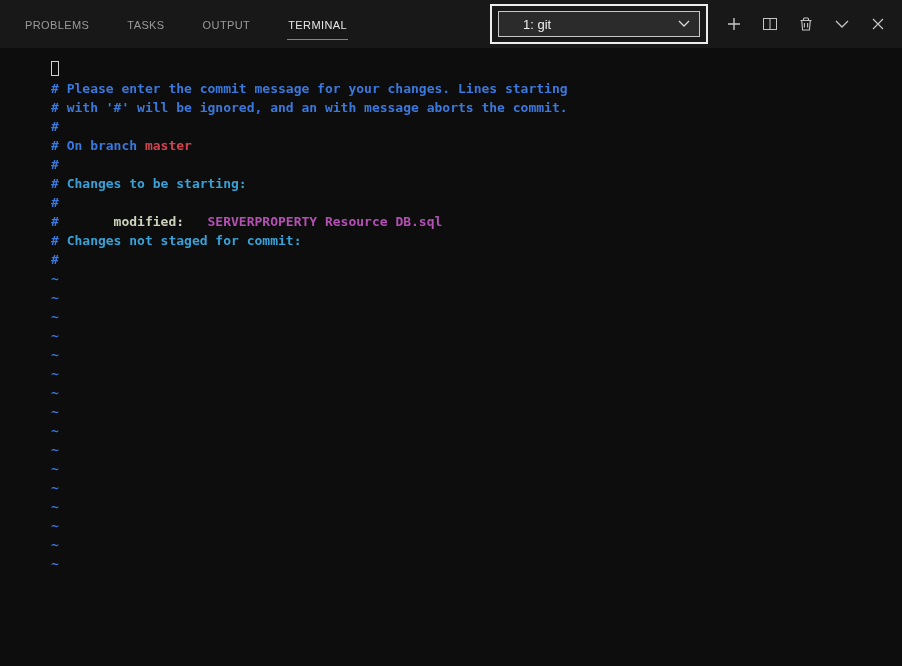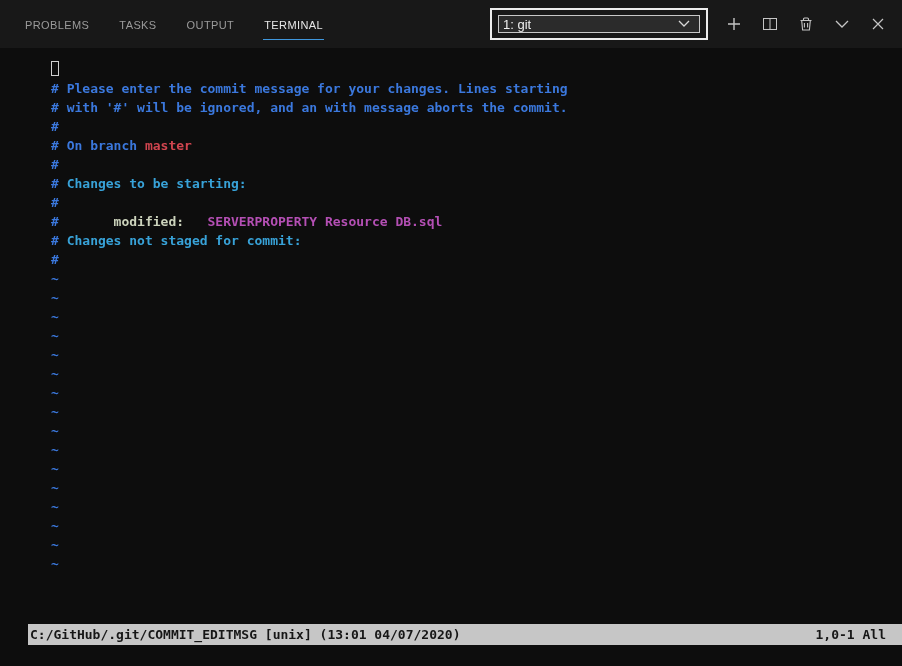--- a/index.html
+++ b/index.html
@@ -7,34 +7,34 @@
   body { font-family:"Liberation Sans", sans-serif; }
 
   .app { width:902px; height:666px; display:flex; flex-direction:column; background:#0d0d0d; }
 
   
   .panel-header {
     height:48px; flex:0 0 auto; background:#181818;
     display:flex; align-items:center; justify-content:space-between;
     padding:0 10px 0 24px;
   }
-  .tabs { display:flex; gap:28px; align-items:center; height:100%; }
+  .tabs { display:flex; gap:36px; align-items:center; height:100%; }
   .tab {
     font-size:11px; letter-spacing:.4px; color:#9b9b9b; cursor:pointer;
     padding:9px 1px 7px; border-bottom:1px solid transparent; line-height:14px;
   }
   .tab.active { color:#e7e7e7; }
 
   .header-right { display:flex; align-items:center; gap:12px; }
 
   .select-ring { border:2px solid #ececec; background:#181818; padding:5px 6px; }
   .select {
-    width:202px; height:18px; background:#2b2b2b; border:1px solid #c8c8c8;
+    width:202px; height:26px; background:#2b2b2b; border:1px solid #c8c8c8;
     display:flex; align-items:center; justify-content:space-between;
-    padding:0 9px 0 4px; color:#efefef; font-size:13px; cursor:pointer;
+    padding:0 9px 0 24px; color:#efefef; font-size:13px; cursor:pointer;
   }
   .select .chev { display:flex; align-items:center; color:#d8d8d8; }
 
   .actions { display:flex; align-items:center; gap:8px; }
   .icon-btn {
     width:28px; height:28px; border:none; background:transparent; color:#c5c5c5;
     display:flex; align-items:center; justify-content:center; cursor:pointer;
   }
   .icon-btn svg { display:block; }
 
@@ -146,20 +146,16 @@
         <div class="tline"><span style="color: rgb(59, 120, 221);">~</span></div>
         <div class="tline"><span style="color: rgb(59, 120, 221);">~</span></div>
         <div class="tline"><span style="color: rgb(59, 120, 221);">~</span></div>
         <div class="tline"><span style="color: rgb(59, 120, 221);">~</span></div>
         <div class="tline"><span style="color: rgb(59, 120, 221);">~</span></div>
         <div class="tline"><span style="color: rgb(59, 120, 221);">~</span></div>
         <div class="tline"><span style="color: rgb(59, 120, 221);">~</span></div>
         <div class="tline"><span style="color: rgb(59, 120, 221);">~</span></div>
       </div>
 
-    <div class="statusline" style="background: rgb(198, 198, 198); color: rgb(22, 22, 22);">
-      <span>C:/GitHub/.git/COMMIT_EDITMSG [unix] (13:01 04/07/2020)</span>
-      <span>1,0-1 All</span>
-    </div>
     <div class="cmdline"></div>
   </main>
 
 </div>
 
 </body></html>

